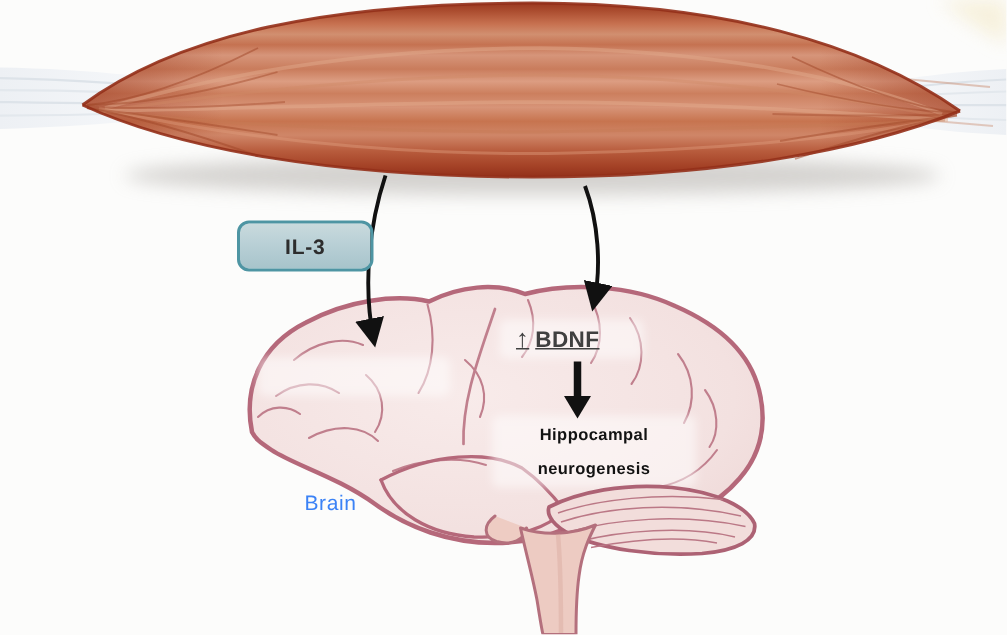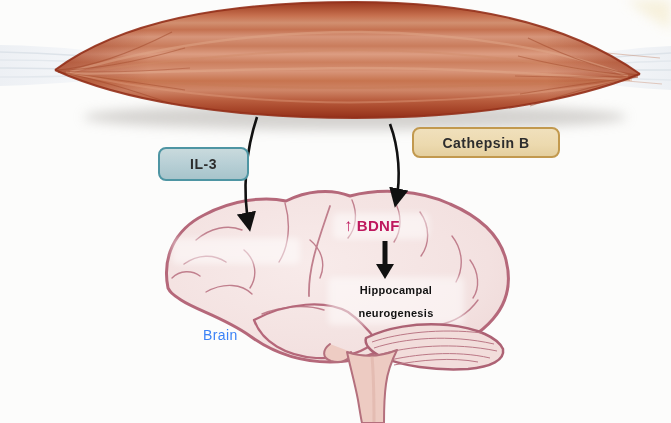--- a/index.html
+++ b/index.html
@@ -22,22 +22,22 @@
     left:412px;top:127px;width:148px;height:31px;
     background:linear-gradient(180deg,#f0e0bc 0%,#ecd9ae 60%,#e4cf9e 100%);
     border:2px solid #c2994e;
   }
   .box-irisin{
     left:413px;top:166px;width:83px;height:33px;
     background:linear-gradient(180deg,#d4cfe1 0%,#cbc5d9 60%,#c1bad1 100%);
     border:2px solid #9d94b9;
   }
   .lbl{
-    position:absolute;font-weight:bold;font-size:15px;color:#be185d;
-    letter-spacing:.3px;white-space:nowrap;
+    position:absolute;font-weight:bold;font-size:15px;color:#404040;
+    letter-spacing:.3px;white-space:nowrap;text-decoration:underline;
   }
   .lbl .glyph{font-size:17px;margin-right:4px;font-weight:bold;}
   .lbl-appetite{left:189px;top:244px;}
   .lbl-bdnf{left:344px;top:216px;}
   .lbl-hippo{left:326px;top:279px;width:140px;text-align:center;
     font-weight:bold;font-size:11px;color:#121212;position:absolute;line-height:23px;letter-spacing:.3px;}
   .lbl-brain{
     position:absolute;left:203px;top:327px;font-size:14px;color:#3b82f6;
     font-weight:normal;letter-spacing:.4px;
   }
@@ -209,23 +209,20 @@
 
     <g>
       <line x1="385" y1="241" x2="385" y2="266" stroke="#111111" stroke-width="5"></line>
       <polygon points="376,264 394,264 385,279" fill="#111111"></polygon>
     </g>
   </svg>
 
   <div class="box box-il6">
     <span>IL-3</span>
   </div>
-  <div class="box box-cath">
-    <span>Cathepsin B</span>
-  </div>
 
 
   <div class="lbl lbl-bdnf">
     <span class="glyph">↑</span><span>BDNF</span>
   </div>
 
   <div class="lbl-hippo">
     <div>Hippocampal</div>
     <div>neurogenesis</div>
   </div>

